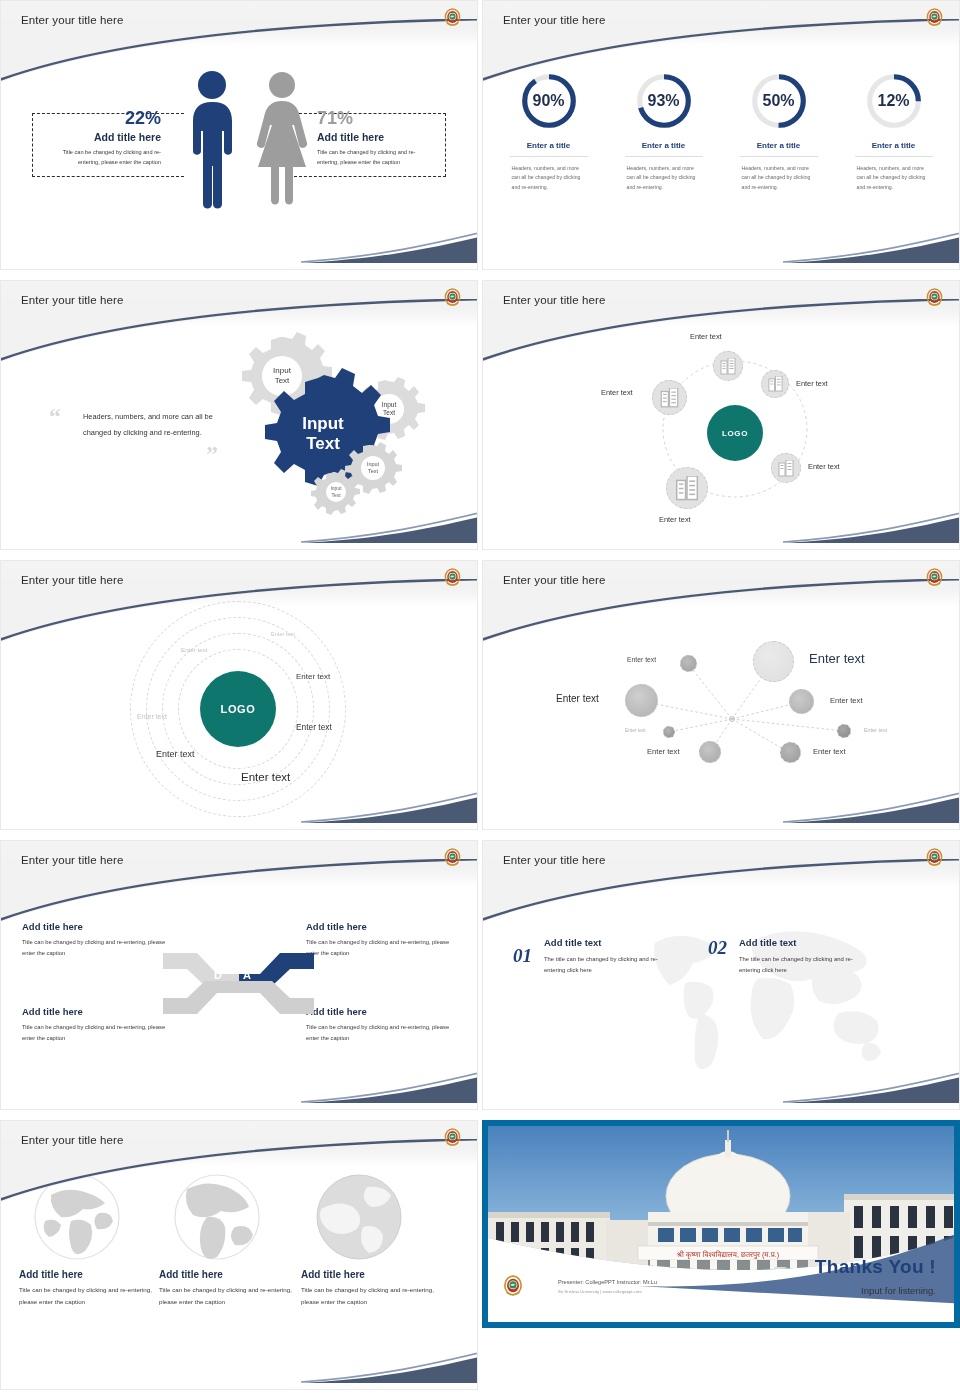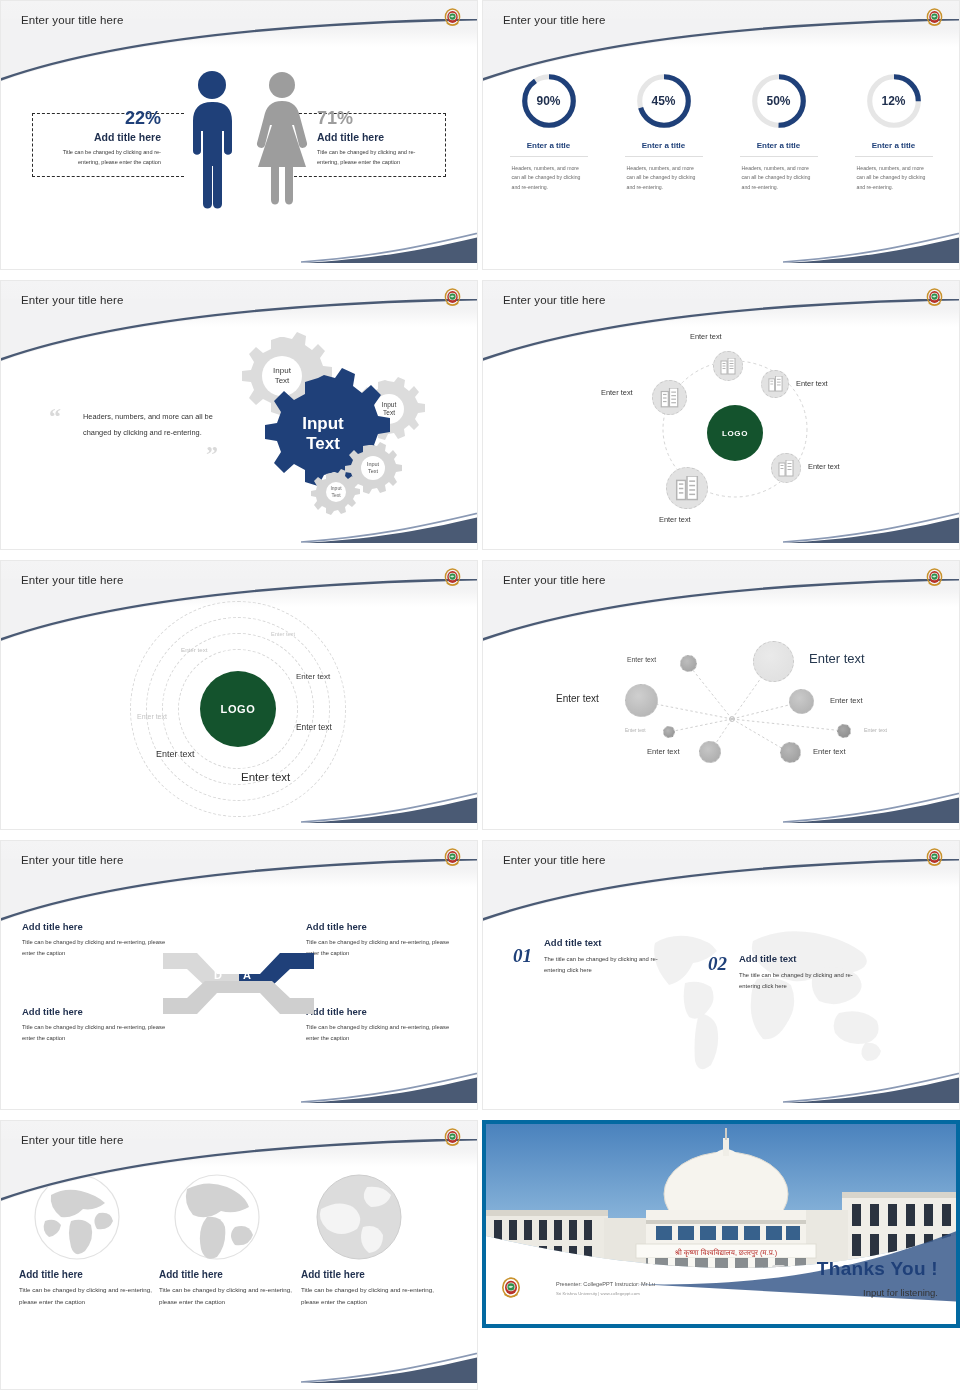--- a/index.html
+++ b/index.html
@@ -63,38 +63,38 @@
   .fig { position:absolute; top:22px; }
   .fig.man { left:180px; }
   .fig.woman { left:250px; }
 
   
   .s2-row { position:absolute; inset:46px 8px 0 8px; display:flex; z-index:4; }
   .s2-cell { flex:1; display:flex; flex-direction:column; align-items:center; padding-top:24px; }
   .donut { width:60px; height:60px; position:relative; }
   .donut .dv {
     position:absolute; inset:0; display:flex; align-items:center; justify-content:center;
-    font-size:12px; font-weight:bold; color:#1f2f4e;
+    font-size:16px; font-weight:bold; color:#1f2f4e;
   }
   .s2-ttl { font-size:8px; font-weight:bold; color:#1f4079; margin-top:10px; }
   .s2-rule { width:78px; height:1px; background:#dedede; margin-top:6px; }
   .s2-desc { font-size:5.2px; color:#6b6b6b; line-height:9.4px; margin-top:7px; width:74px; text-align:left; }
 
   
   .quote-mark { position:absolute; font-family:"Liberation Serif", serif; color:#d9d9d9; font-weight:bold; }
   .s3-q1 { left:48px; top:122px; font-size:24px; }
   .s3-q2 { left:205px; top:160px; font-size:24px; }
   .s3-text { position:absolute; left:82px; top:128px; width:130px; font-size:7.4px;
       color:#333; line-height:16px; z-index:4; }
   .s3-gears { position:absolute; left:215px; top:48px; width:230px; height:200px; z-index:4; }
 
   
   .s4-wrap { position:absolute; inset:46px 0 0 0; z-index:4; }
   .hub {
-    position:absolute; border-radius:50%; background:#14532d; color:#fff;
+    position:absolute; border-radius:50%; background:#0f766e; color:#fff;
     display:flex; align-items:center; justify-content:center;
     font-size:8px; font-weight:bold; letter-spacing:.6px;
   }
   .bnode {
     position:absolute; border-radius:50%;
     background:#e2e2e2; border:1px dashed #c8c8c8;
     display:flex; align-items:center; justify-content:center;
   }
   .lbl { position:absolute; font-size:7.4px; color:#353535; white-space:nowrap; }
 
@@ -115,21 +115,21 @@
   .s8-h { font-size:9.5px; font-weight:bold; color:#1f2f4e; }
   .s8-p { font-size:5.9px; color:#3a3a3a; line-height:10.5px; margin-top:6px; width:130px; }
 
   
   .s9-cell { position:absolute; top:52px; width:144px; }
   .s9-h { font-size:10px; font-weight:bold; color:#1f2f4e; margin-top:4px; }
   .s9-p { font-size:6.2px; color:#3a3a3a; line-height:11.5px; margin-top:4px; }
 
   
   .s10 { position:relative; width:478px; height:208px; overflow:hidden; background:#fff;
-      border:4px solid #0369a1; }
+      border:6px solid #0369a1; }
   .photo { position:absolute; left:0; top:0; width:478px; height:178px; overflow:hidden; }
   .thanks-big { position:absolute; right:18px; bottom:44px; font-size:19px; font-weight:bold;
       color:#1f4079; letter-spacing:.3px; }
   .thanks-sub { position:absolute; right:18px; bottom:26px; font-size:9.5px; color:#333; }
   .pres-line1 { position:absolute; left:70px; bottom:37px; font-size:5.6px; color:#555; }
   .pres-line2 { position:absolute; left:70px; bottom:28px; font-size:4.3px; color:#9a9a9a; }
 </style>
 </head>
 <body>
 
@@ -219,21 +219,21 @@
         <div class="s2-ttl">Enter a title</div>
         <div class="s2-rule"></div>
         <div class="s2-desc">Headers, numbers, and more can all be changed by clicking and re-entering.</div>
       </div>
       <div class="s2-cell">
         <div class="donut">
           <svg viewBox="0 0 42 42" width="60" height="60">
             <circle cx="21" cy="21" r="17" fill="none" stroke="#e6e6e6" stroke-width="3.6"></circle>
             <circle cx="21" cy="21" r="17" fill="none" stroke="#1f4079" stroke-width="3.6" stroke-dasharray="74.8 128.1" transform="rotate(-90 21 21)"></circle>
           </svg>
-          <div class="dv">45%</div>
+          <div class="dv">93%</div>
         </div>
         <div class="s2-ttl">Enter a title</div>
         <div class="s2-rule"></div>
         <div class="s2-desc">Headers, numbers, and more can all be changed by clicking and re-entering.</div>
       </div>
       <div class="s2-cell">
         <div class="donut">
           <svg viewBox="0 0 42 42" width="60" height="60">
             <circle cx="21" cy="21" r="17" fill="none" stroke="#e6e6e6" stroke-width="3.6"></circle>
             <circle cx="21" cy="21" r="17" fill="none" stroke="#1f4079" stroke-width="3.6" stroke-dasharray="53.4 149.5" transform="rotate(-90 21 21)"></circle>
@@ -624,21 +624,21 @@
       </g>
     </svg>
 
     <div style="position:absolute; left:30px; top:96px; z-index:5; display:flex; align-items:center; gap:12px;">
       <div class="s8-num">01</div>
       <div>
         <div class="s8-h">Add title text</div>
         <div class="s8-p">The title can be changed by clicking and re-entering click here</div>
       </div>
     </div>
-    <div style="position:absolute; left:225px; top:96px; z-index:5; display:flex; align-items:flex-start; gap:12px;margin-top:16px;">
+    <div style="position:absolute; left:225px; top:96px; z-index:5; display:flex; align-items:flex-start; gap:12px;">
       <div class="s8-num">02</div>
       <div>
         <div class="s8-h">Add title text</div>
         <div class="s8-p">The title can be changed by clicking and re-entering click here</div>
       </div>
     </div>
 
   </div>
   </div>
 

